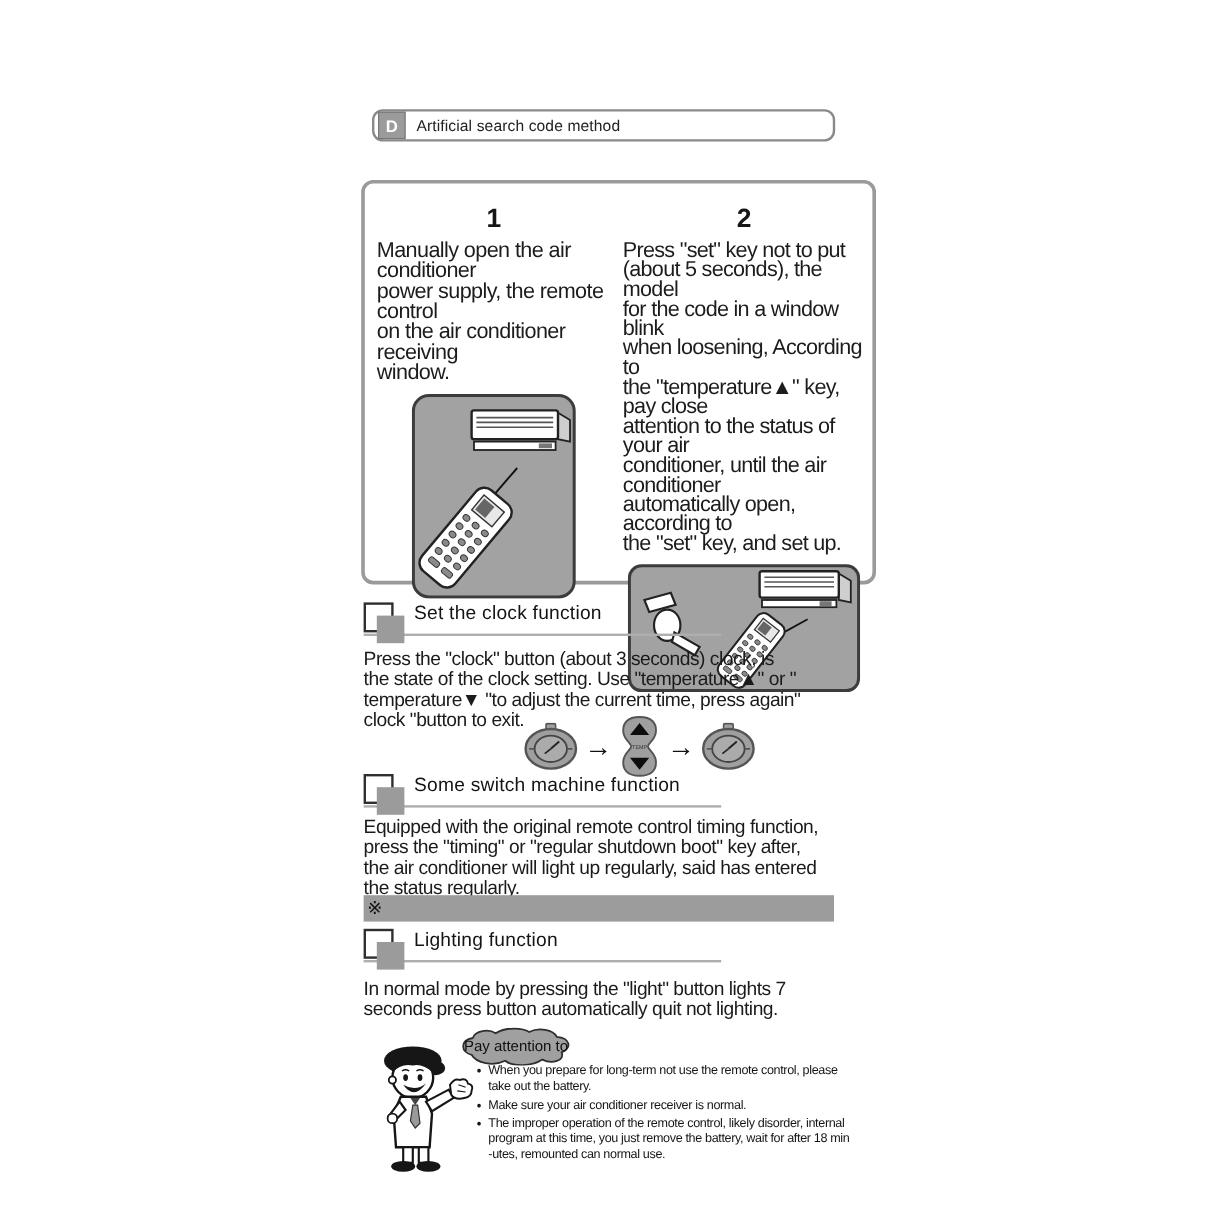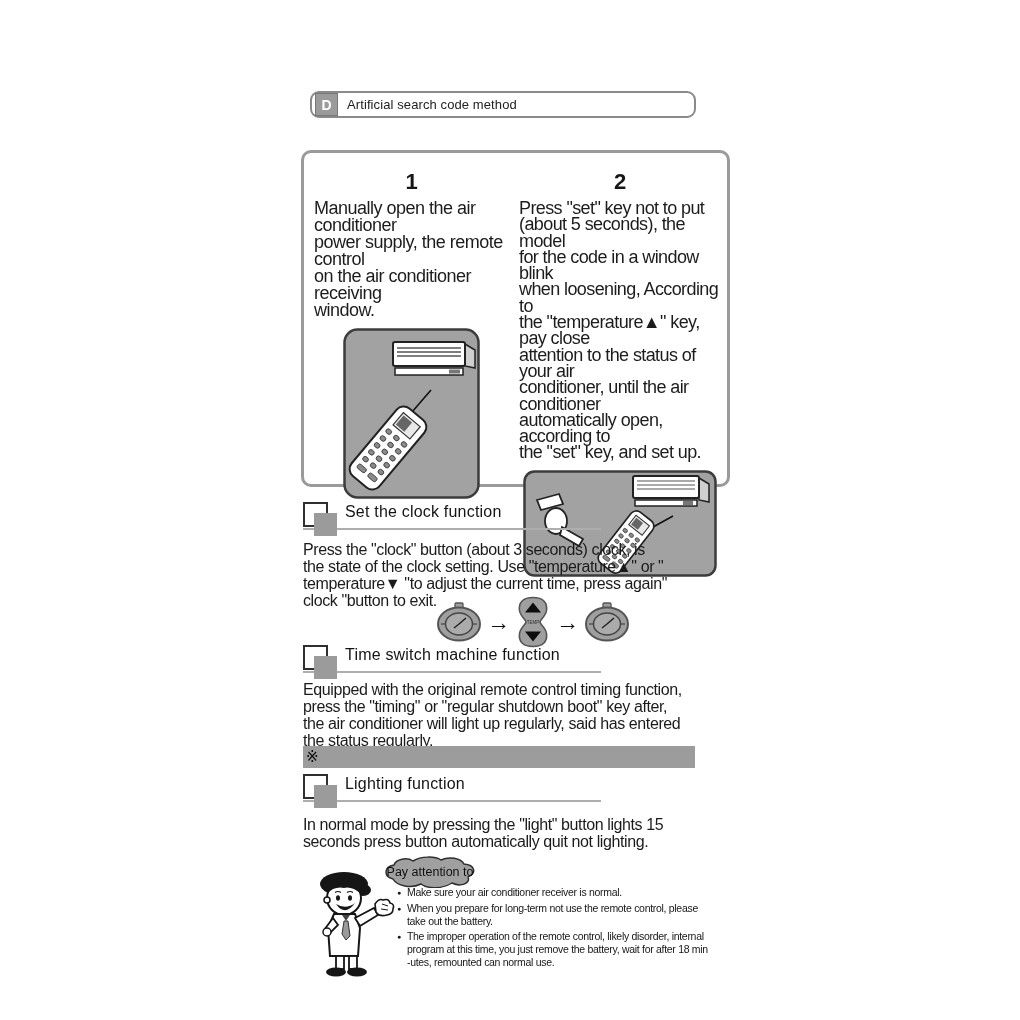--- a/index.html
+++ b/index.html
@@ -196,38 +196,38 @@
       <line x1="23" y1="22" x2="18" y2="26" stroke="#222" stroke-width="1.4"></line>
       <line x1="5" y1="22" x2="9" y2="22" stroke="#555" stroke-width="1.5"></line>
       <line x1="37" y1="22" x2="41" y2="22" stroke="#555" stroke-width="1.5"></line>
     </svg>
   </div>
 
   <div class="abs sec-head" style="top:645px;">
     <span class="sq-o"></span>
     <span class="underline"></span>
     <span class="sq-f"></span>
-    <span class="sec-title">Time switch machine function</span>
+    <span class="sec-title">Some switch machine function</span>
   </div>
   <p class="abs body-text" style="top:681px;margin:0;">Equipped with the original remote control timing function,
 press the "timing" or "regular shutdown boot" key after,
 the air conditioner will light up regularly, said has entered
 the status regularly.</p>
 
   <div class="abs note">
     <span class="note-sym">※</span>
   </div>
 
   <div class="abs sec-head" style="top:774px;text-decoration:underline;">
     <span class="sq-o"></span>
     <span class="underline"></span>
     <span class="sq-f"></span>
     <span class="sec-title">Lighting function</span>
   </div>
-  <p class="abs body-text" style="top:816px;margin:0;">In normal mode by pressing the "light" button lights 15
+  <p class="abs body-text" style="top:816px;margin:0;">In normal mode by pressing the "light" button lights 7
 seconds press button automatically quit not lighting.</p>
 
   <svg class="abs" style="left:300px;top:868px;" width="100" height="112" viewBox="0 0 100 112">
     <ellipse cx="44" cy="16" rx="24" ry="12" fill="#161616"></ellipse>
     <ellipse cx="63" cy="22" rx="8" ry="6" fill="#161616"></ellipse>
     <circle cx="44" cy="30" r="17" fill="#fff" stroke="#161616" stroke-width="2"></circle>
     <path d="M27,26 Q28,10 44,10 Q60,10 61,26 Q52,18 44,20 Q34,18 27,26 Z" fill="#161616"></path>
     <circle cx="27" cy="32" r="3" fill="#fff" stroke="#161616" stroke-width="1.5"></circle>
     <ellipse cx="38" cy="30" rx="2" ry="2.8" fill="#161616"></ellipse>
     <ellipse cx="50" cy="30" rx="2" ry="2.8" fill="#161616"></ellipse>
@@ -248,26 +248,26 @@
   </svg>
 
   <svg class="abs" style="left:381px;top:856px;" width="100" height="32" viewBox="0 0 100 32">
     <path d="M12,23 C3,21 2,11 13,9 C15,3 26,1 32,5 C40,0 54,0 60,4 C68,0 80,2 83,8 C94,9 96,17 87,21 C90,28 79,31 71,27 C62,33 46,33 40,28 C30,33 16,30 12,23 Z" fill="#a0a0a0" stroke="#2e2e2e" stroke-width="1.5"></path>
     <text x="49" y="20" text-anchor="middle" font-size="12.5" fill="#101010">Pay attention to</text>
   </svg>
 
   <ul class="abs bullets">
     <li>
       <span class="dot">●</span>
-      <span class="b-text">Make sure your air conditioner receiver is normal.</span>
+      <span class="b-text">When you prepare for long-term not use the remote control, please
+take out the battery.</span>
     </li>
     <li>
       <span class="dot">●</span>
-      <span class="b-text">When you prepare for long-term not use the remote control, please
-take out the battery.</span>
+      <span class="b-text">Make sure your air conditioner receiver is normal.</span>
     </li>
     <li>
       <span class="dot">●</span>
       <span class="b-text">The improper operation of the remote control, likely disorder, internal
 program at this time, you just remove the battery, wait for after 18 min
 -utes, remounted can normal use.</span>
     </li>
   </ul>
 
 </div>

